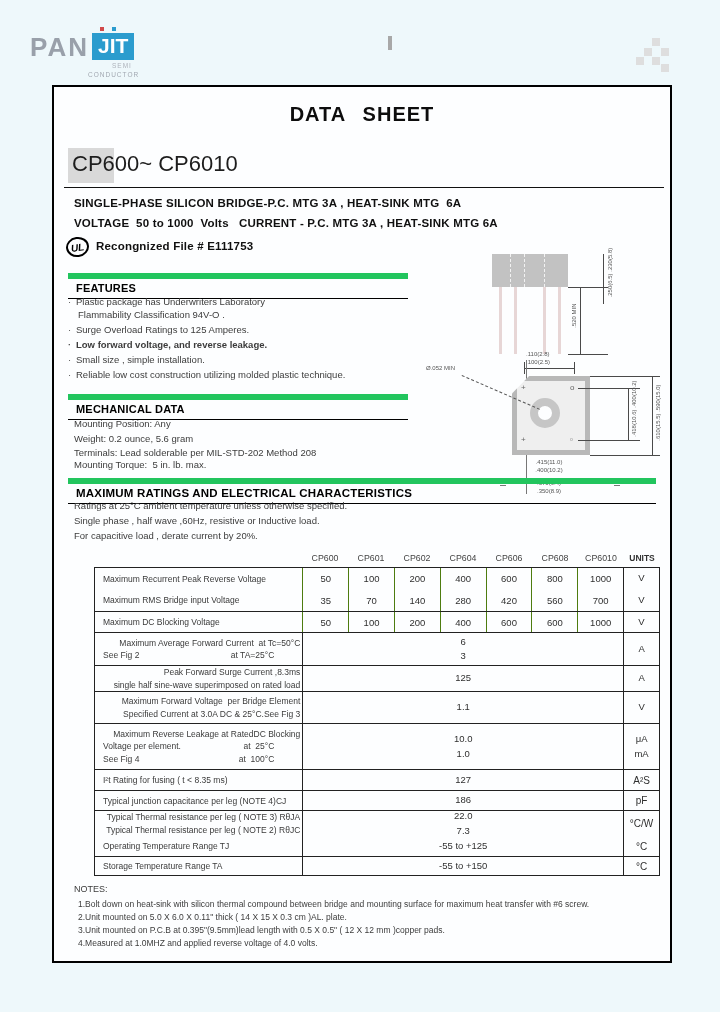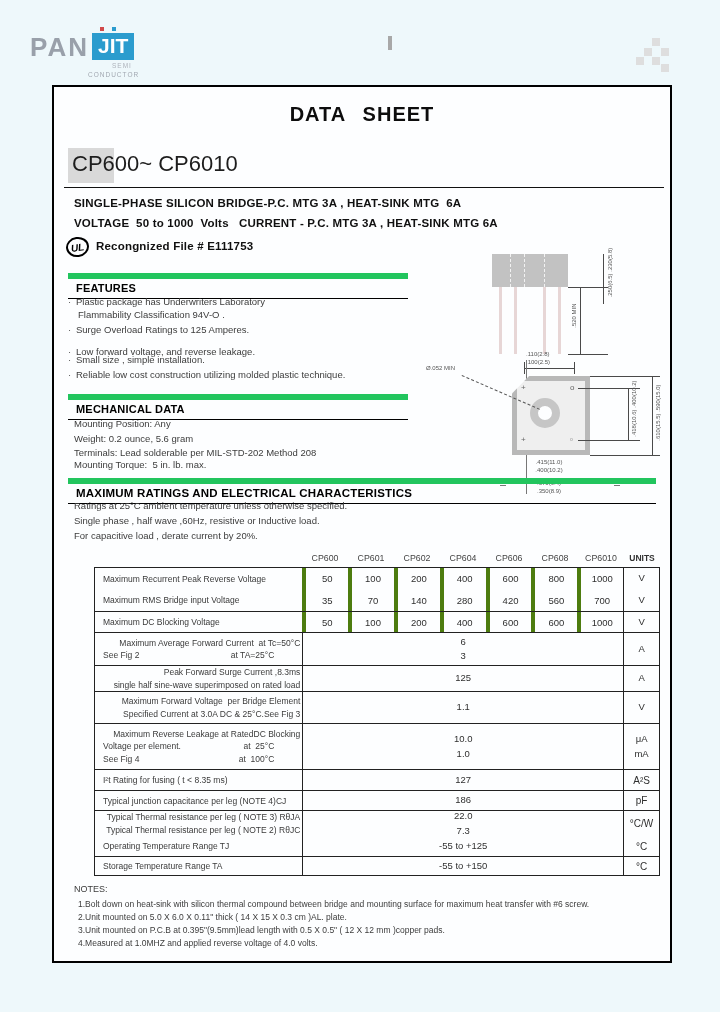--- a/index.html
+++ b/index.html
@@ -39,21 +39,21 @@
   .hlab{width:208px;}
   .hc{width:46px;text-align:center;}
   .hu{width:36px;text-align:center;font-weight:bold;font-size:8.5px;color:#333;}
   .trow{display:flex;border-left:1px solid #222;border-right:1px solid #222;box-sizing:border-box;font-size:9.5px;}
   .bt{border-top:1px solid #222;}
   .bb{border-bottom:1px solid #222;}
   .lab{width:208px;box-sizing:border-box;padding:0 2px 0 8px;font-size:8.5px;color:#3a3a3a;white-space:pre;text-align:right;}
   .lab-c{display:flex;align-items:center;}
   .lab-m{display:flex;flex-direction:column;justify-content:center;line-height:1.45;}
   .spread{display:flex;justify-content:space-between;padding-right:26px;}
-  .c{width:46px;border-left:4px solid #4d7c0f;box-sizing:border-box;display:flex;align-items:center;justify-content:center;}
+  .c{width:46px;border-left:1px solid #4d7c0f;box-sizing:border-box;display:flex;align-items:center;justify-content:center;}
   .sp{width:322px;border-left:1px solid #222;box-sizing:border-box;display:flex;flex-direction:column;align-items:center;justify-content:center;line-height:1.5;}
   .un{width:36px;border-left:1px solid #222;box-sizing:border-box;display:flex;flex-direction:column;align-items:center;justify-content:center;line-height:1.5;}
   
   .note-line{position:absolute;font-size:8.5px;color:#3c3c3c;white-space:pre;}
   
   .pkg-body{position:absolute;left:438px;top:167px;width:76px;height:33px;background:#c2c2c2;}
   .pkg-dash{position:absolute;top:0;width:0;height:33px;border-left:1px dashed #f2f2f2;}
   .lead{position:absolute;top:200px;width:3px;height:67px;background:#e7d6d6;}
   .hline{position:absolute;height:1px;background:#4a4a4a;}
   .vline{position:absolute;width:1px;background:#4a4a4a;}
@@ -104,21 +104,21 @@
     <div class="subtitle" style="left:20px;top:110px;">SINGLE-PHASE SILICON BRIDGE-P.C. MTG 3A , HEAT-SINK MTG  6A</div>
     <div class="subtitle" style="left:20px;top:130px;">VOLTAGE  50 to 1000  Volts   CURRENT - P.C. MTG 3A , HEAT-SINK MTG 6A</div>
 
     <div class="ul-icon">UL</div>
     <div class="subtitle" style="left:42px;top:153px;">Recongnized File # E111753</div>
 
     <div class="sec-head" style="left:14px;top:186px;width:340px;">FEATURES</div>
     <div class="body-line" style="left:14px;top:209px;"><span class="blt">·</span><span>Plastic package has Underwriters Laboratory</span></div>
     <div class="body-line" style="left:24px;top:222px;"><span>Flammability Classification 94V-O .</span></div>
     <div class="body-line" style="left:14px;top:237px;"><span class="blt">·</span><span>Surge Overload Ratings to 125 Amperes.</span></div>
-    <div class="body-line" style="left:14px;top:259px;"><span class="blt">·</span><span>Low forward voltage, and reverse leakage.</span></div>
+    <div class="body-line" style="left:14px;top:252px;font-weight:bold;"><span class="blt">·</span><span>Low forward voltage, and reverse leakage.</span></div>
     <div class="body-line" style="left:14px;top:267px;"><span class="blt">·</span><span>Small size , simple installation.</span></div>
     <div class="body-line" style="left:14px;top:282px;"><span class="blt">·</span><span>Reliable low cost construction utilizing molded plastic technique.</span></div>
 
     <div class="sec-head" style="left:14px;top:307px;width:340px;">MECHANICAL DATA</div>
     <div class="body-line" style="left:20px;top:331px;">Mounting Position: Any</div>
     <div class="body-line" style="left:20px;top:346px;">Weight: 0.2 ounce, 5.6 gram</div>
     <div class="body-line" style="left:20px;top:360px;">Terminals: Lead solderable per MIL-STD-202 Method 208</div>
     <div class="body-line" style="left:20px;top:372px;">Mounting Torque:  5 in. lb. max.</div>
 
     <div>

